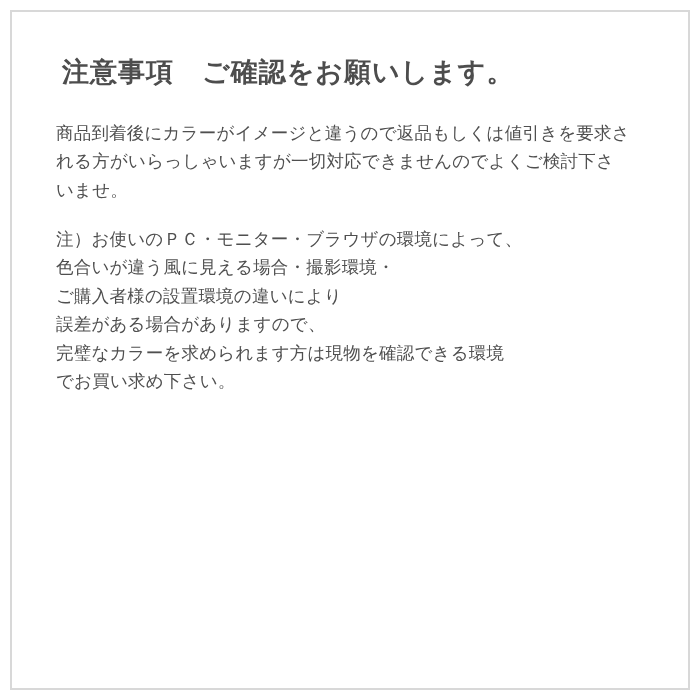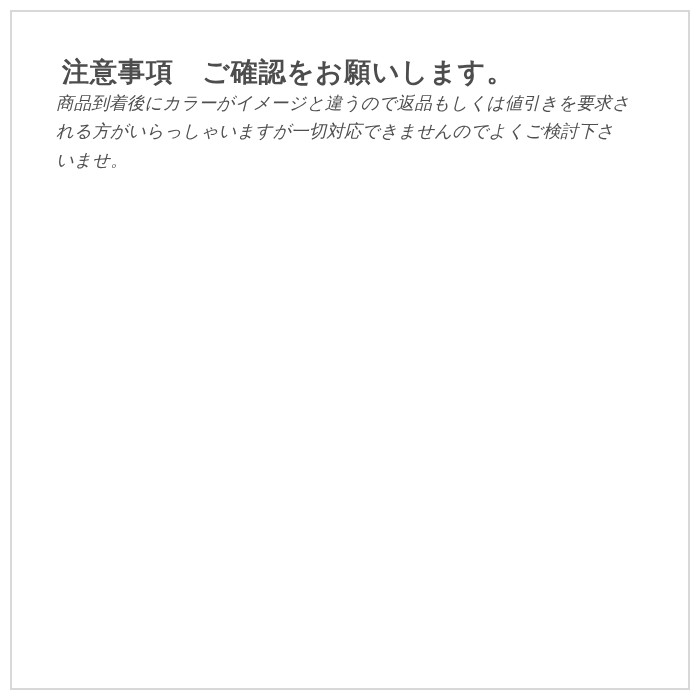--- a/index.html
+++ b/index.html
@@ -35,22 +35,22 @@
     font-size: 27px;
     font-weight: bold;
     color: #4d4d4d;
     letter-spacing: 1px;
     margin: 8px 0 0 0;
     padding-left: 10px;
     white-space: pre;
     line-height: 1.3;
   }
   .body-block {
+    margin-top: 30px;
     padding-left: 4px;
-    font-style: italic;
   }
   .para {
     font-size: 17.5px;
     line-height: 1.62;
     color: #4f4f4f;
     margin: 0 0 21px 0;
     white-space: pre-wrap;
     letter-spacing: 0.2px;
   }
   .para:last-child {
@@ -58,15 +58,21 @@
   }
 </style>
 </head>
 <body>
 
 <div class="page">
   <div class="frame">
     <h1 class="notice-title">注意事項　ご確認をお願いします。</h1>
     <div class="body-block">
       <p class="para">商品到着後にカラーがイメージと違うので返品もしくは値引きを要求される方がいらっしゃいますが一切対応できませんのでよくご検討下さいませ。</p>
+      <p class="para">注）お使いのＰＣ・モニター・ブラウザの環境によって、
+色合いが違う風に見える場合・撮影環境・
+ご購入者様の設置環境の違いにより
+誤差がある場合がありますので、
+完璧なカラーを求められます方は現物を確認できる環境
+でお買い求め下さい。</p>
     </div>
   </div>
 </div>
 
 </body></html>

